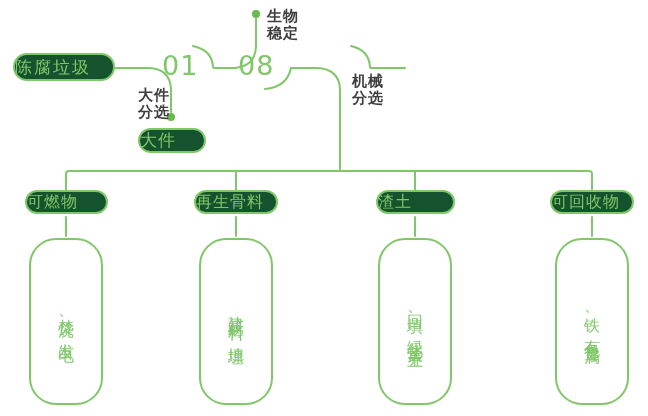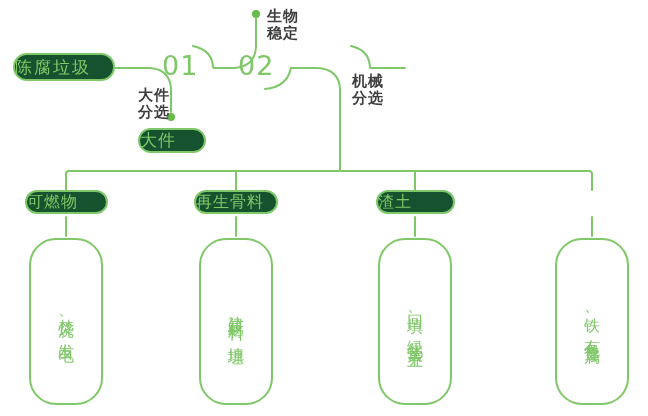--- a/index.html
+++ b/index.html
@@ -84,21 +84,21 @@
     <path d="M 236 217 V 236"></path>
     <path d="M 415 217 V 236"></path>
     <path d="M 592 217 V 236"></path>
   </svg>
 
   <div class="pill pill-src">
     <span>陈腐垃圾</span>
   </div>
 
   <div class="num n1">01</div>
-  <div class="num n2">02</div>
+  <div class="num n2">08</div>
 
   <div class="lbl lbl-bio">生物
 稳定</div>
   <div class="lbl lbl-bulky">大件
 分选</div>
   <div class="lbl lbl-mech">机械
 分选</div>
 
   <div class="pill pill-bulky">
     <span>大件</span>
@@ -106,20 +106,23 @@
 
   <div class="pill pill-cat c1">
     <span>可燃物</span>
   </div>
   <div class="pill pill-cat c3">
     <span>渣土</span>
   </div>
   <div class="pill pill-cat c2">
     <span>再生骨料</span>
   </div>
+  <div class="pill pill-cat c4">
+    <span>可回收物</span>
+  </div>
 
   <div class="vbox b1">
     <span class="vtext">焚烧、发电</span>
   </div>
   <div class="vbox b2">
     <span class="vtext">建筑材料、填埋</span>
   </div>
   <div class="vbox b3">
     <span class="vtext">回填、绿化营养土</span>
   </div>

